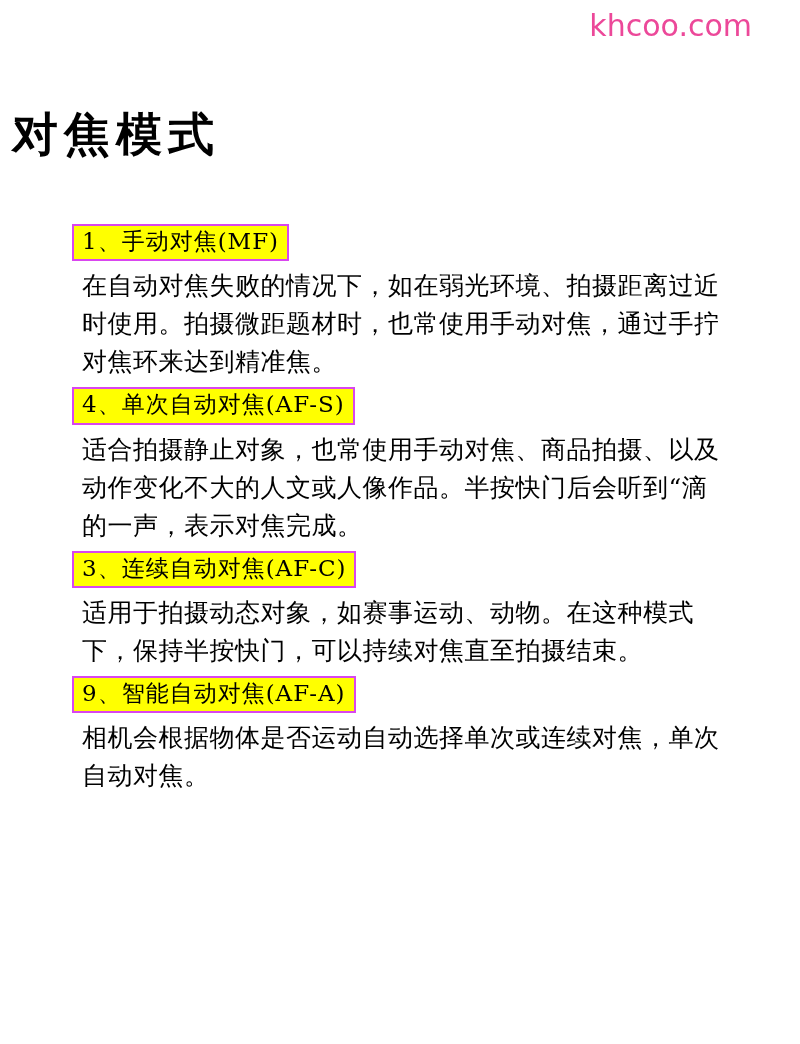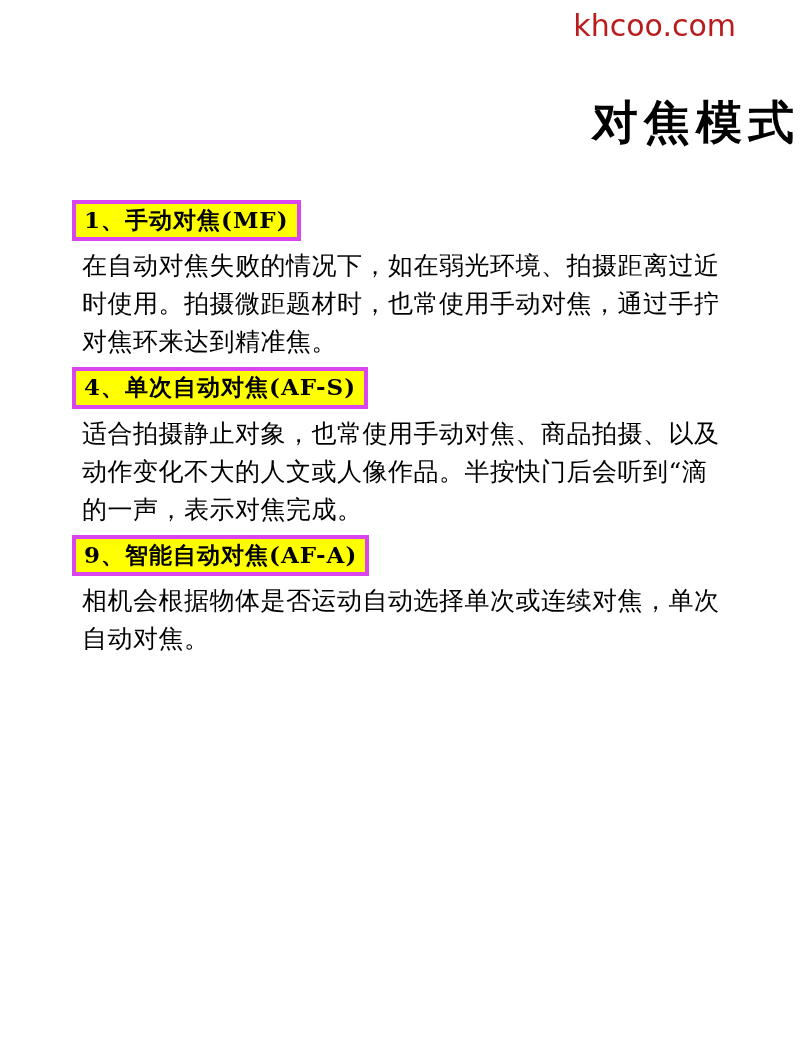--- a/index.html
+++ b/index.html
@@ -11,49 +11,49 @@
     width: 800px;
     height: 1044px;
     position: relative;
     font-family: "DejaVu Serif", "Liberation Serif", serif;
     color: #000000;
     overflow: hidden;
   }
   .watermark {
     position: absolute;
     top: 8px;
-    right: 64px;
+    right: 48px;
     font-family: "DejaVu Sans", "Liberation Sans", sans-serif;
     font-size: 30px;
-    color: #b91c1c;
+    color: #ec4899;
     letter-spacing: 0px;
     user-select: none;
   }
   .doc-title {
-    text-align: right;
+    text-align: left;
     font-size: 46px;
     font-weight: bold;
     letter-spacing: 6px;
-    margin: 0;
+    margin: 12px;
     padding-top: 92px;
     font-family: "DejaVu Serif", "Liberation Serif", serif;
   }
   .content {
     margin: 0;
     padding: 46px 72px 0 72px;
   }
   .section {
     margin-bottom: 2px;
   }
   .section-heading {
     display: inline-block;
     background: #ffff00;
-    border: 4px solid #d946ef;
+    border: 2px solid #d946ef;
     font-size: 23px;
-    font-weight: bold;
+    font-weight: normal;
     padding: 3px 8px 5px 8px;
     line-height: 1.1;
     letter-spacing: 1px;
     margin-bottom: 4px;
   }
   .section-body {
     font-size: 25px;
     line-height: 1.52;
     letter-spacing: 0.5px;
     padding-left: 10px;
@@ -73,19 +73,23 @@
   <div class="section">
     <div class="section-heading">1、手动对焦(MF)</div>
     <div class="section-body">在自动对焦失败的情况下，如在弱光环境、拍摄距离过近时使用。拍摄微距题材时，也常使用手动对焦，通过手拧对焦环来达到精准焦。</div>
   </div>
 
   <div class="section">
     <div class="section-heading">4、单次自动对焦(AF-S)</div>
     <div class="section-body">适合拍摄静止对象，也常使用手动对焦、商品拍摄、以及动作变化不大的人文或人像作品。半按快门后会听到“滴的一声，表示对焦完成。</div>
   </div>
 
+  <div class="section">
+    <div class="section-heading">3、连续自动对焦(AF-C)</div>
+    <div class="section-body">适用于拍摄动态对象，如赛事运动、动物。在这种模式下，保持半按快门，可以持续对焦直至拍摄结束。</div>
+  </div>
 
   <div class="section">
     <div class="section-heading">9、智能自动对焦(AF-A)</div>
     <div class="section-body">相机会根据物体是否运动自动选择单次或连续对焦，单次自动对焦。</div>
   </div>
 
 </div>
 
 </body></html>

